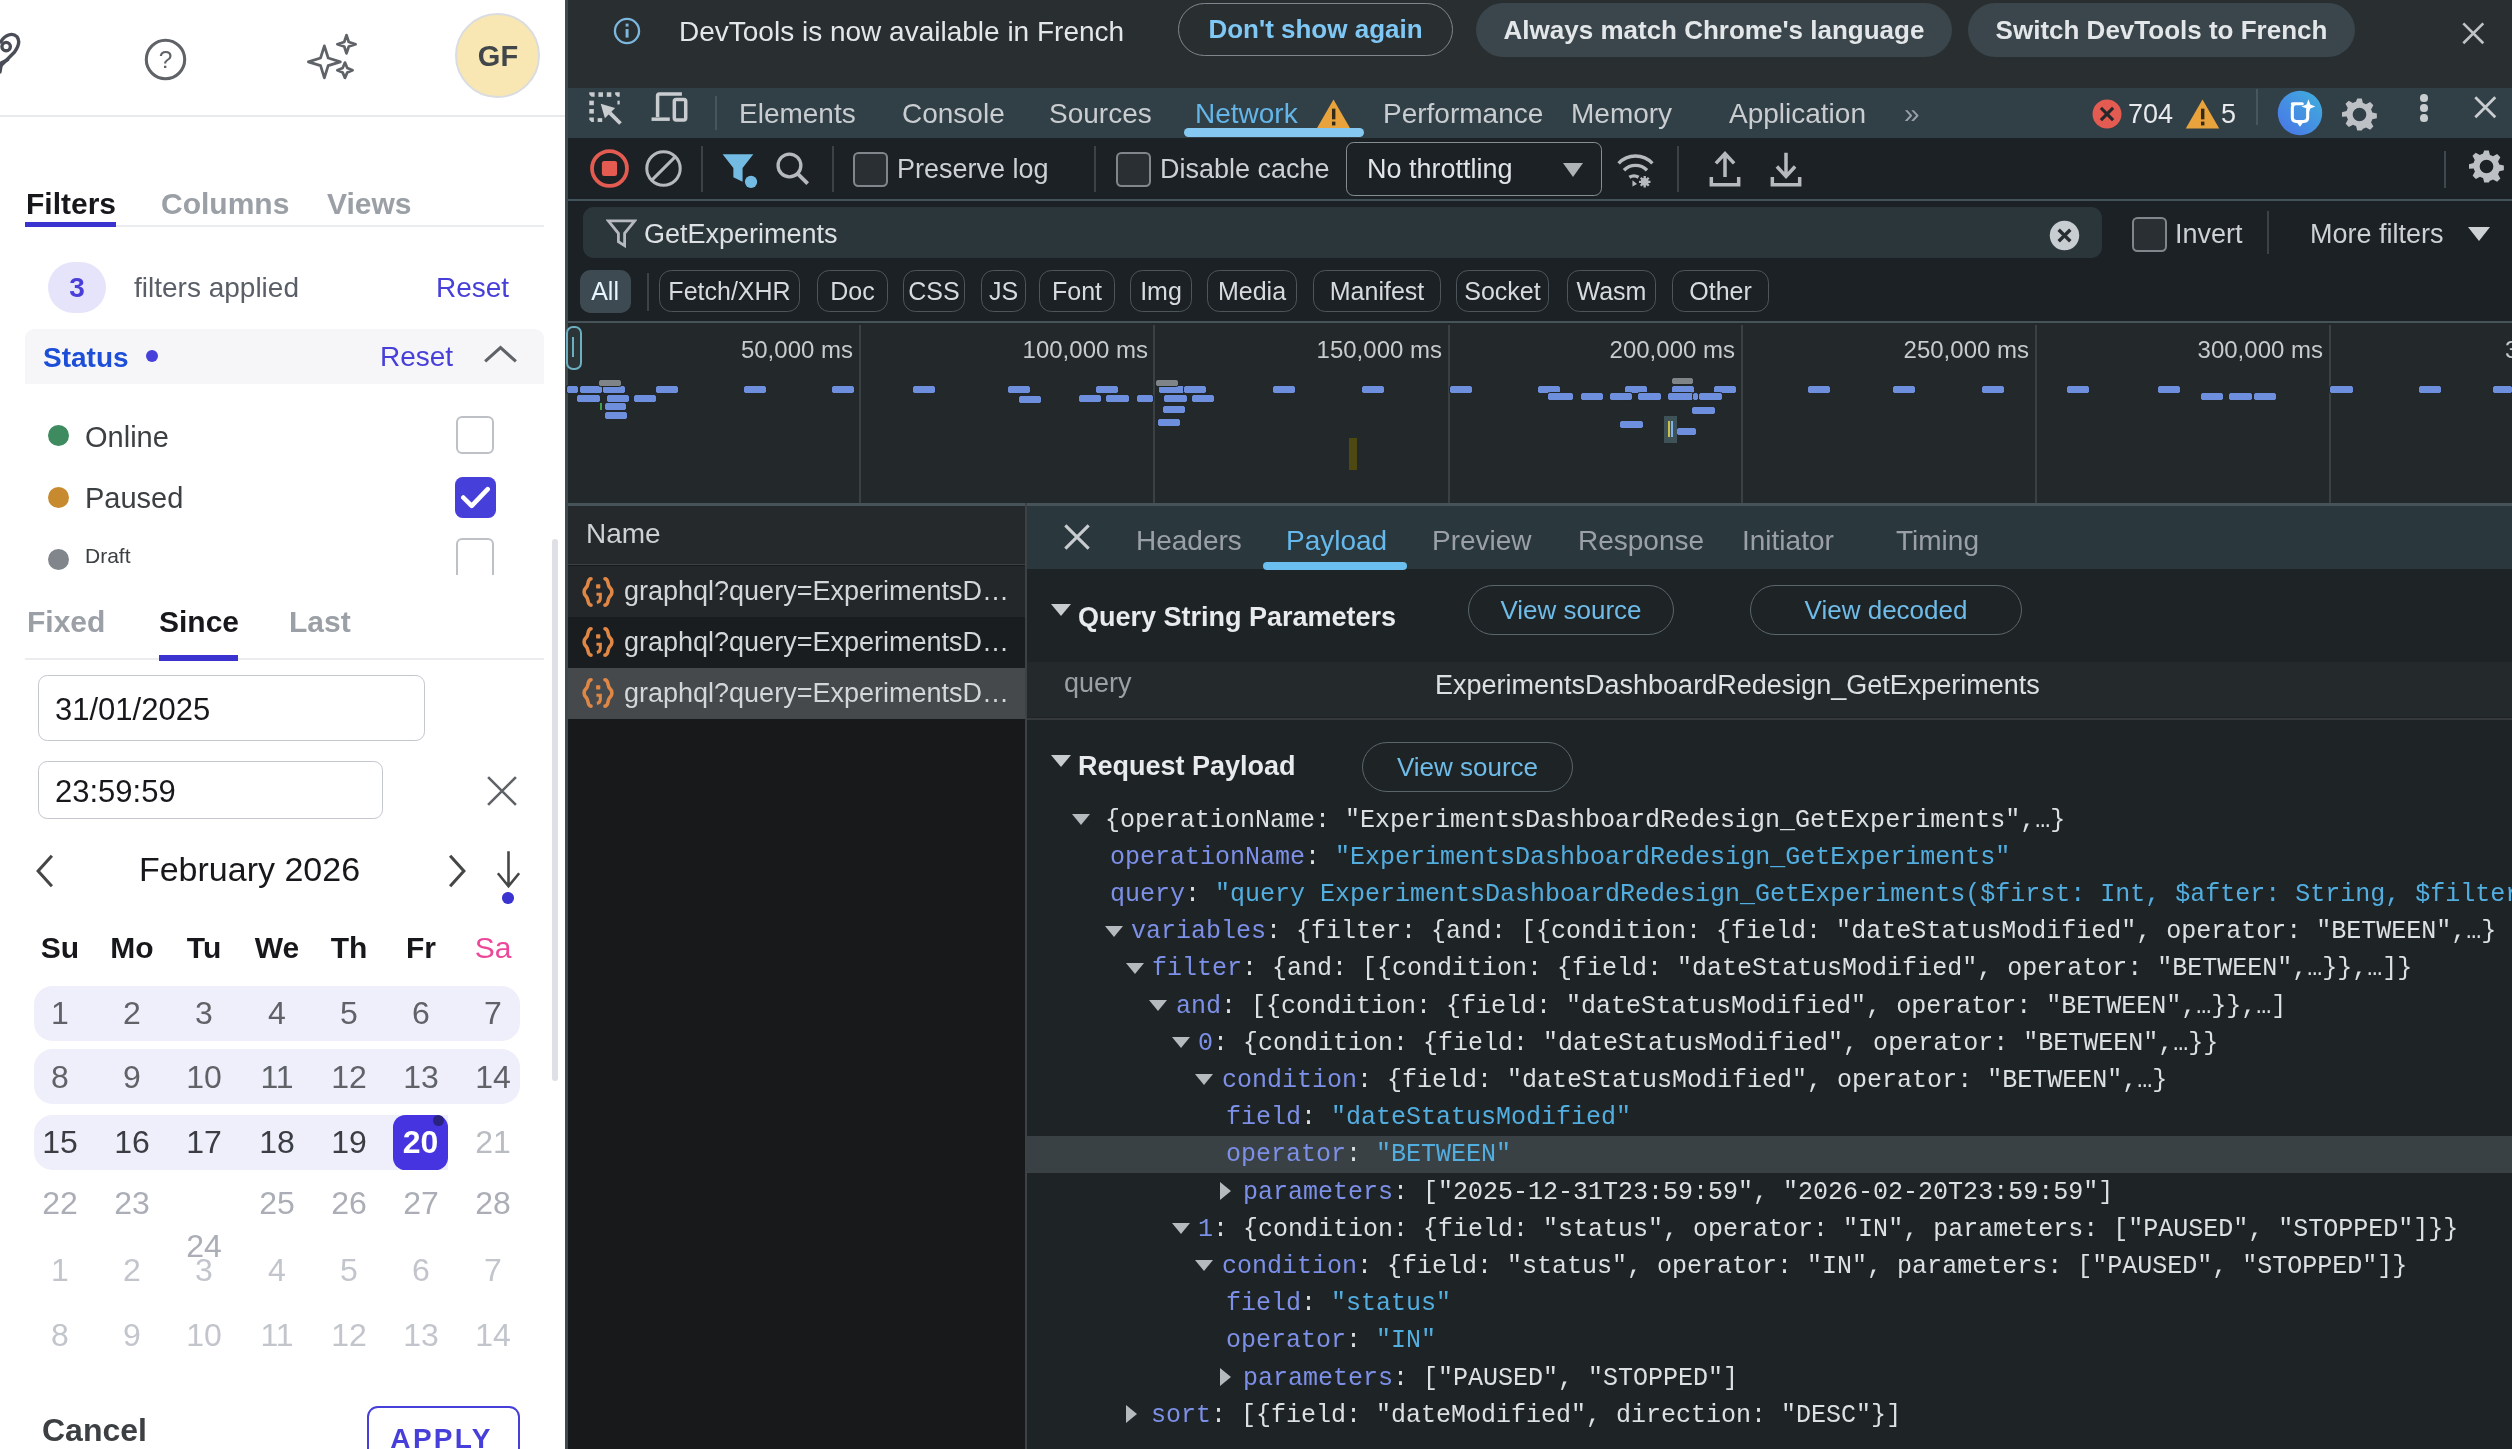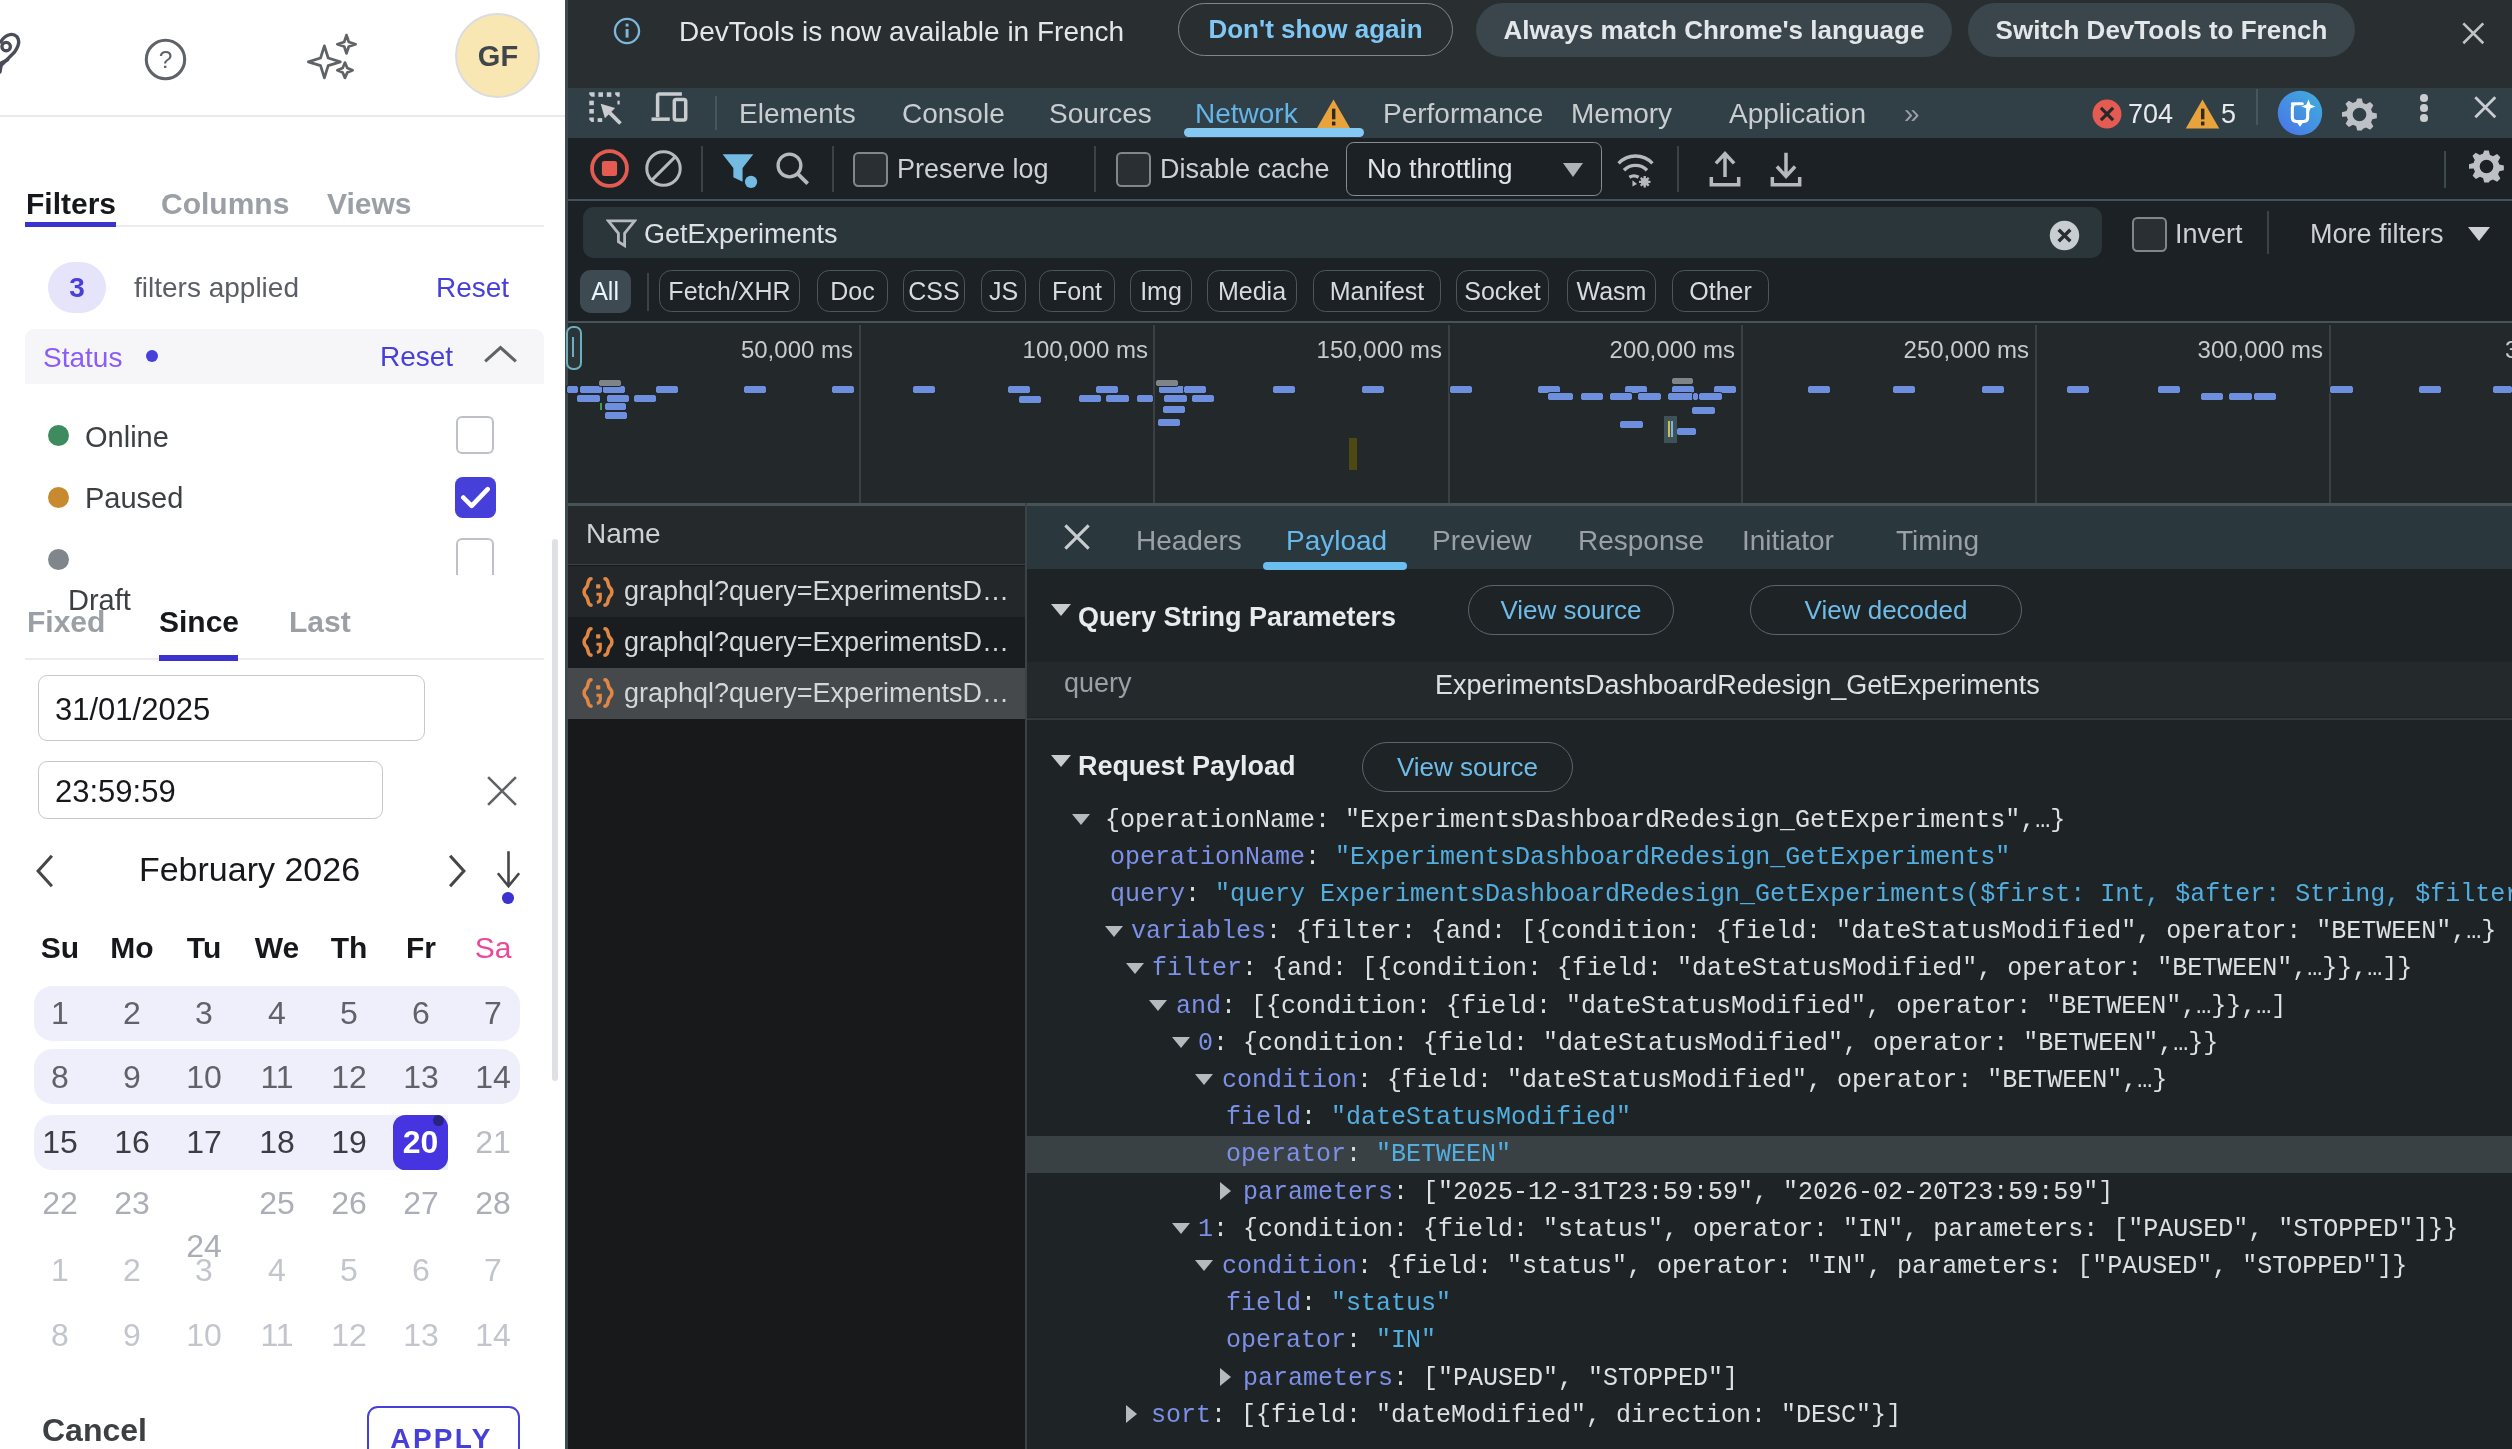--- a/index.html
+++ b/index.html
@@ -47,37 +47,37 @@
 <div class="a" style="left:0;top:115px;width:565px;height:1.5px;background:#E9EAED;"></div>
 <div class="a" style="left:26px;top:187px;font-size:30px;font-weight:700;color:#17181B;">Filters</div>
 <div class="a" style="left:161px;top:187px;font-size:30px;font-weight:700;color:#9AA0A6;">Columns</div>
 <div class="a" style="left:327px;top:187px;font-size:30px;font-weight:700;color:#9AA0A6;">Views</div>
 <div class="a" style="left:25px;top:225px;width:519px;height:1.5px;background:#EBECEF;"></div>
 <div class="a" style="left:25px;top:222px;width:91px;height:5.4px;background:#3B33CF;"></div>
 <div class="a" style="left:48px;top:262px;width:58px;height:51px;line-height:51px;text-align:center;font-size:28px;font-weight:700;color:#4A3FD8;background:#E6E4FB;border-radius:26px;">3</div>
 <div class="a" style="left:134px;top:272px;font-size:28px;color:#5A5E66;">filters applied</div>
 <div class="a ind" style="left:436px;top:272px;font-size:28px;">Reset</div>
 <div class="a" style="left:25px;top:329px;width:519px;height:55px;background:#F6F6F9;border-radius:9.2px 9.2px 0 0;"></div>
-<div class="a" style="left:43px;top:342px;font-size:28px;font-weight:400;color:#8b5cf6;">Status</div>
+<div class="a" style="left:43px;top:342px;font-size:28px;font-weight:700;color:#1d4ed8;">Status</div>
 <div class="a" style="left:146px;top:350px;width:12.3px;height:12.3px;border-radius:50%;background:#473FD9;"></div>
 <div class="a ind" style="left:380px;top:341px;font-size:28px;">Reset</div>
 <svg class="a" style="left:482px;top:343px" width="37" height="21.5" viewBox="0 0 48 28">
         <path d="M4 24 L24 6 L44 24" fill="none" stroke="#5F6368" stroke-width="4"></path>
       </svg>
 <div class="a" style="left:48px;top:425px;width:21px;height:21px;border-radius:50%;background:#3D8B5F;"></div>
 <div class="a" style="left:85px;top:421px;font-size:29px;color:#3C4043;">Online</div>
 <div class="a" style="left:456px;top:416px;width:34px;height:34px;border:2.3px solid #BDC1C6;border-radius:6.1px;"></div>
 <div class="a" style="left:48px;top:487px;width:21px;height:21px;border-radius:50%;background:#C78A2E;"></div>
 <div class="a" style="left:85px;top:482px;font-size:29px;color:#3C4043;">Paused</div>
 <div class="a" style="left:455px;top:477px;width:41px;height:41px;border-radius:7.7px;background:#473FD9;"></div>
 <svg class="a" style="left:461px;top:486px" width="29" height="23" viewBox="0 0 38 30">
         <path d="M3 15 L14 26 L35 4" fill="none" stroke="#fff" stroke-width="6" stroke-linecap="round" stroke-linejoin="round"></path>
       </svg>
 <div class="a" style="left:48px;top:549px;width:21px;height:21px;border-radius:50%;background:#80868B;"></div>
-<div class="a" style="left:68px;top:544px;font-size:29px;color:#3C4043;margin-top:40px;">Draft</div>
+<div class="a" style="left:85px;top:544px;font-size:21px;color:#3C4043;">Draft</div>
 <div class="a" style="left:456px;top:538px;width:34px;height:35px;border:2.3px solid #BDC1C6;border-bottom:none;border-radius:6.1px 6.1px 0 0;"></div>
 <div class="a" style="left:27px;top:605px;font-size:30px;font-weight:700;color:#9AA0A6;">Fixed</div>
 <div class="a" style="left:159px;top:605px;font-size:30px;font-weight:700;color:#17181B;">Since</div>
 <div class="a" style="left:289px;top:605px;font-size:30px;font-weight:700;color:#9AA0A6;">Last</div>
 <div class="a" style="left:25px;top:658px;width:519px;height:1.5px;background:#EBECEF;"></div>
 <div class="a" style="left:159px;top:655px;width:79px;height:6.1px;background:#3B33CF;"></div>
 <div class="a" style="left:38px;top:675px;width:385px;height:64px;border:1.5px solid #C4C7CE;border-radius:9.2px;"></div>
 <div class="a" style="left:55px;top:692px;font-size:31px;color:#17181B;">31/01/2025</div>
 <div class="a" style="left:38px;top:761px;width:343px;height:56px;border:1.5px solid #C4C7CE;border-radius:9.2px;"></div>
 <div class="a" style="left:55px;top:774px;font-size:31px;color:#17181B;">23:59:59</div>

